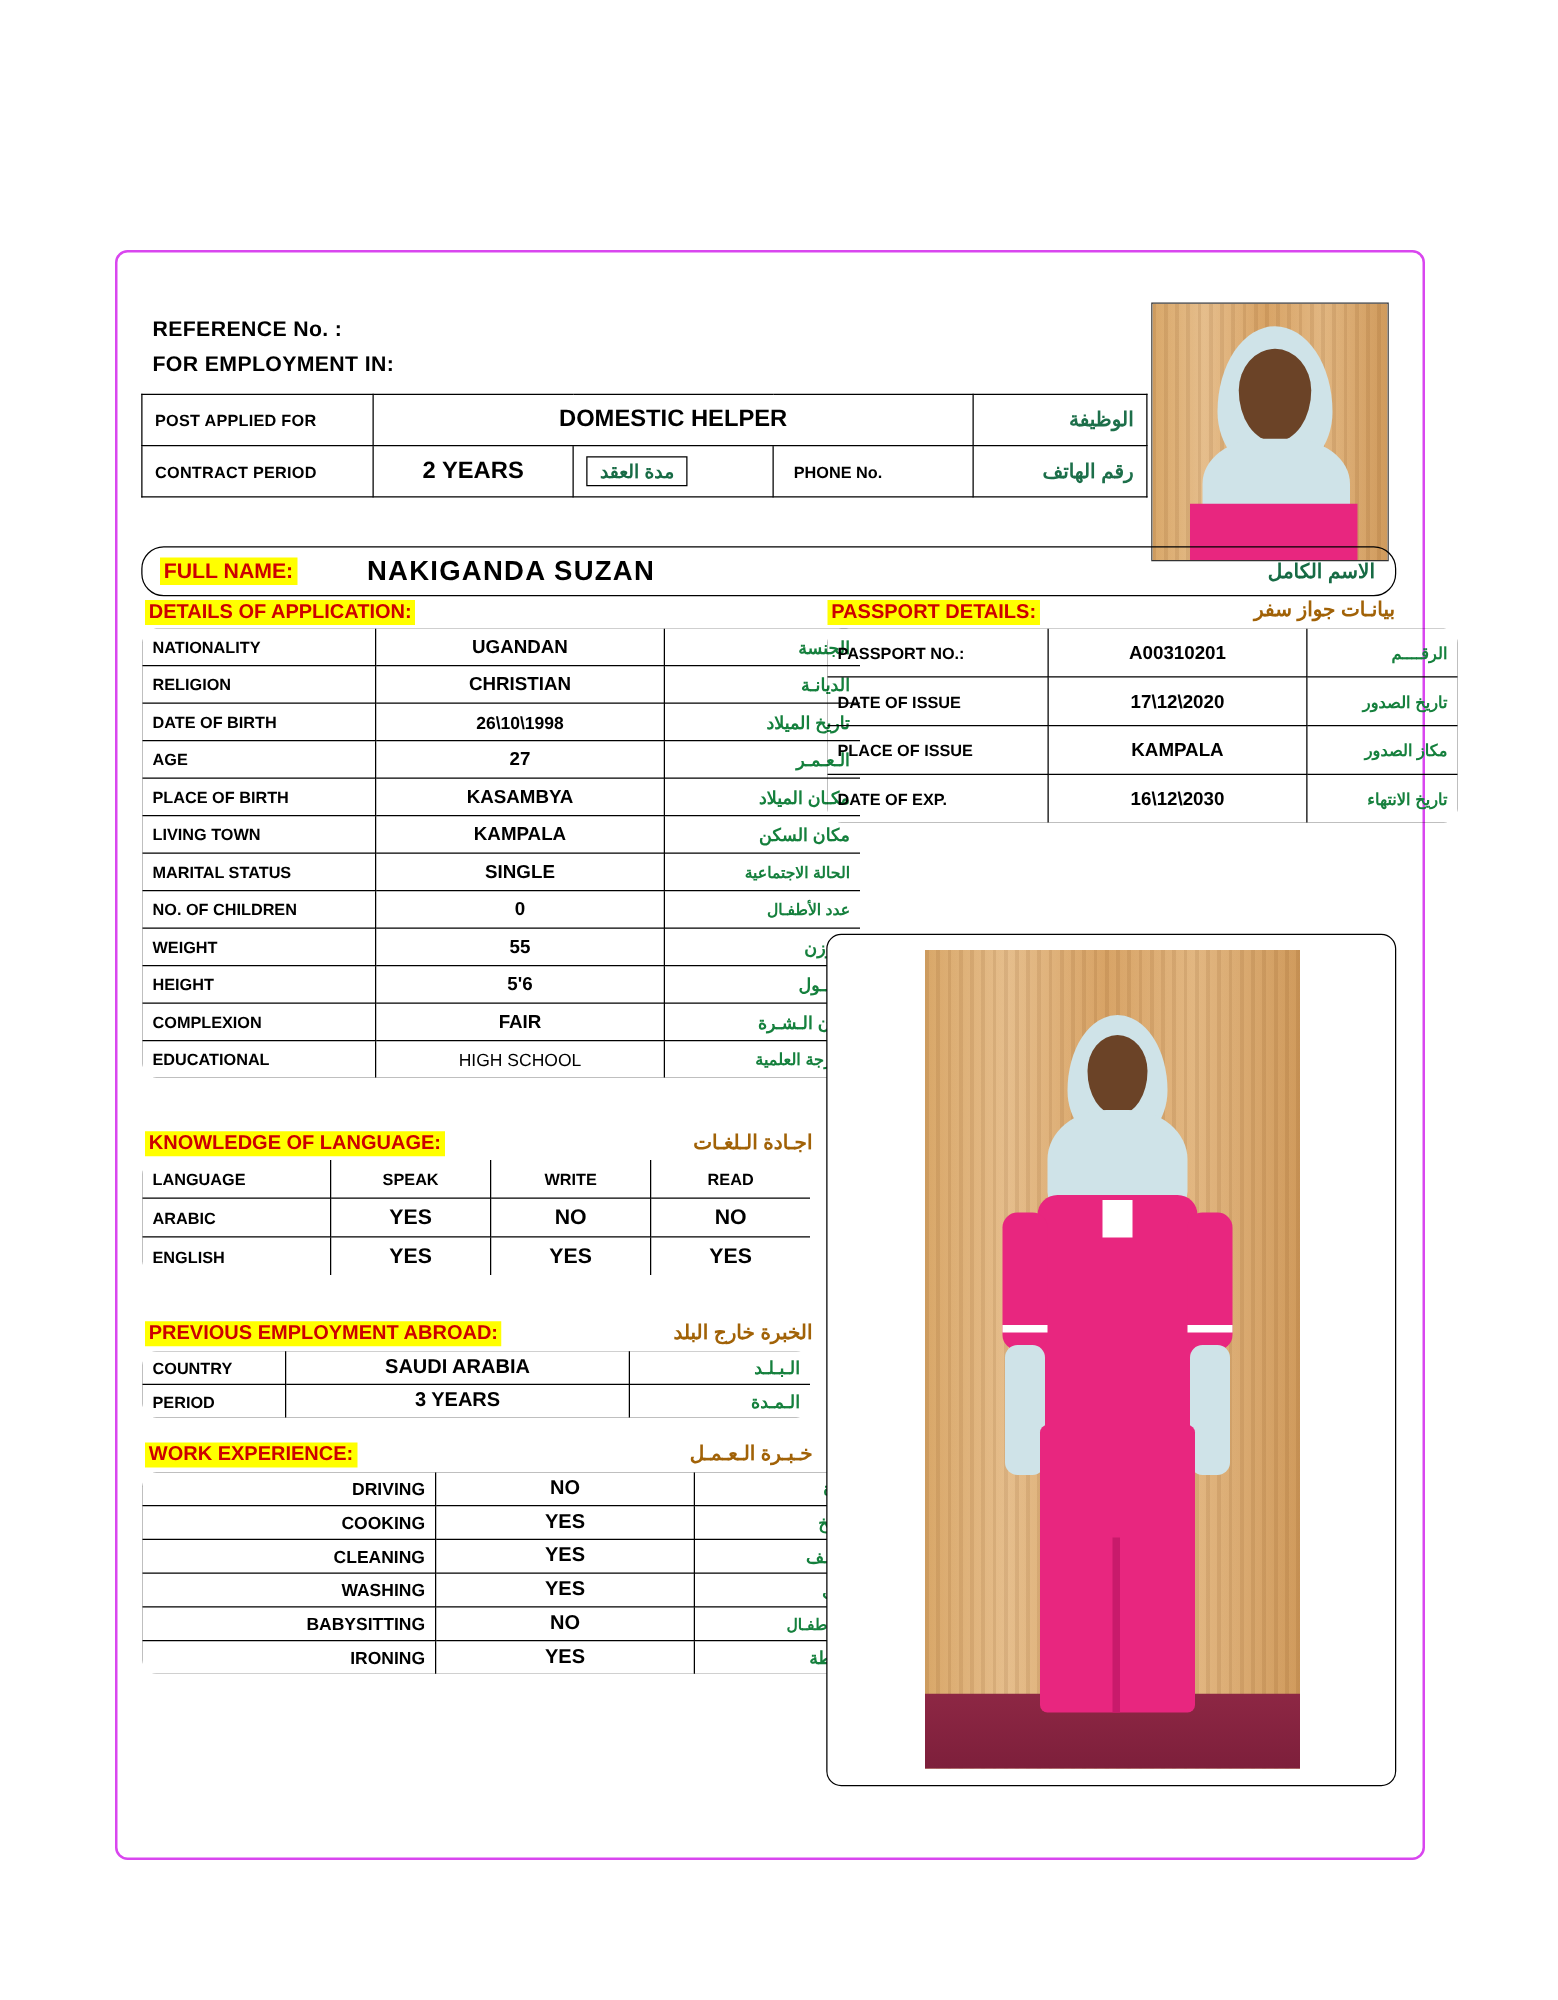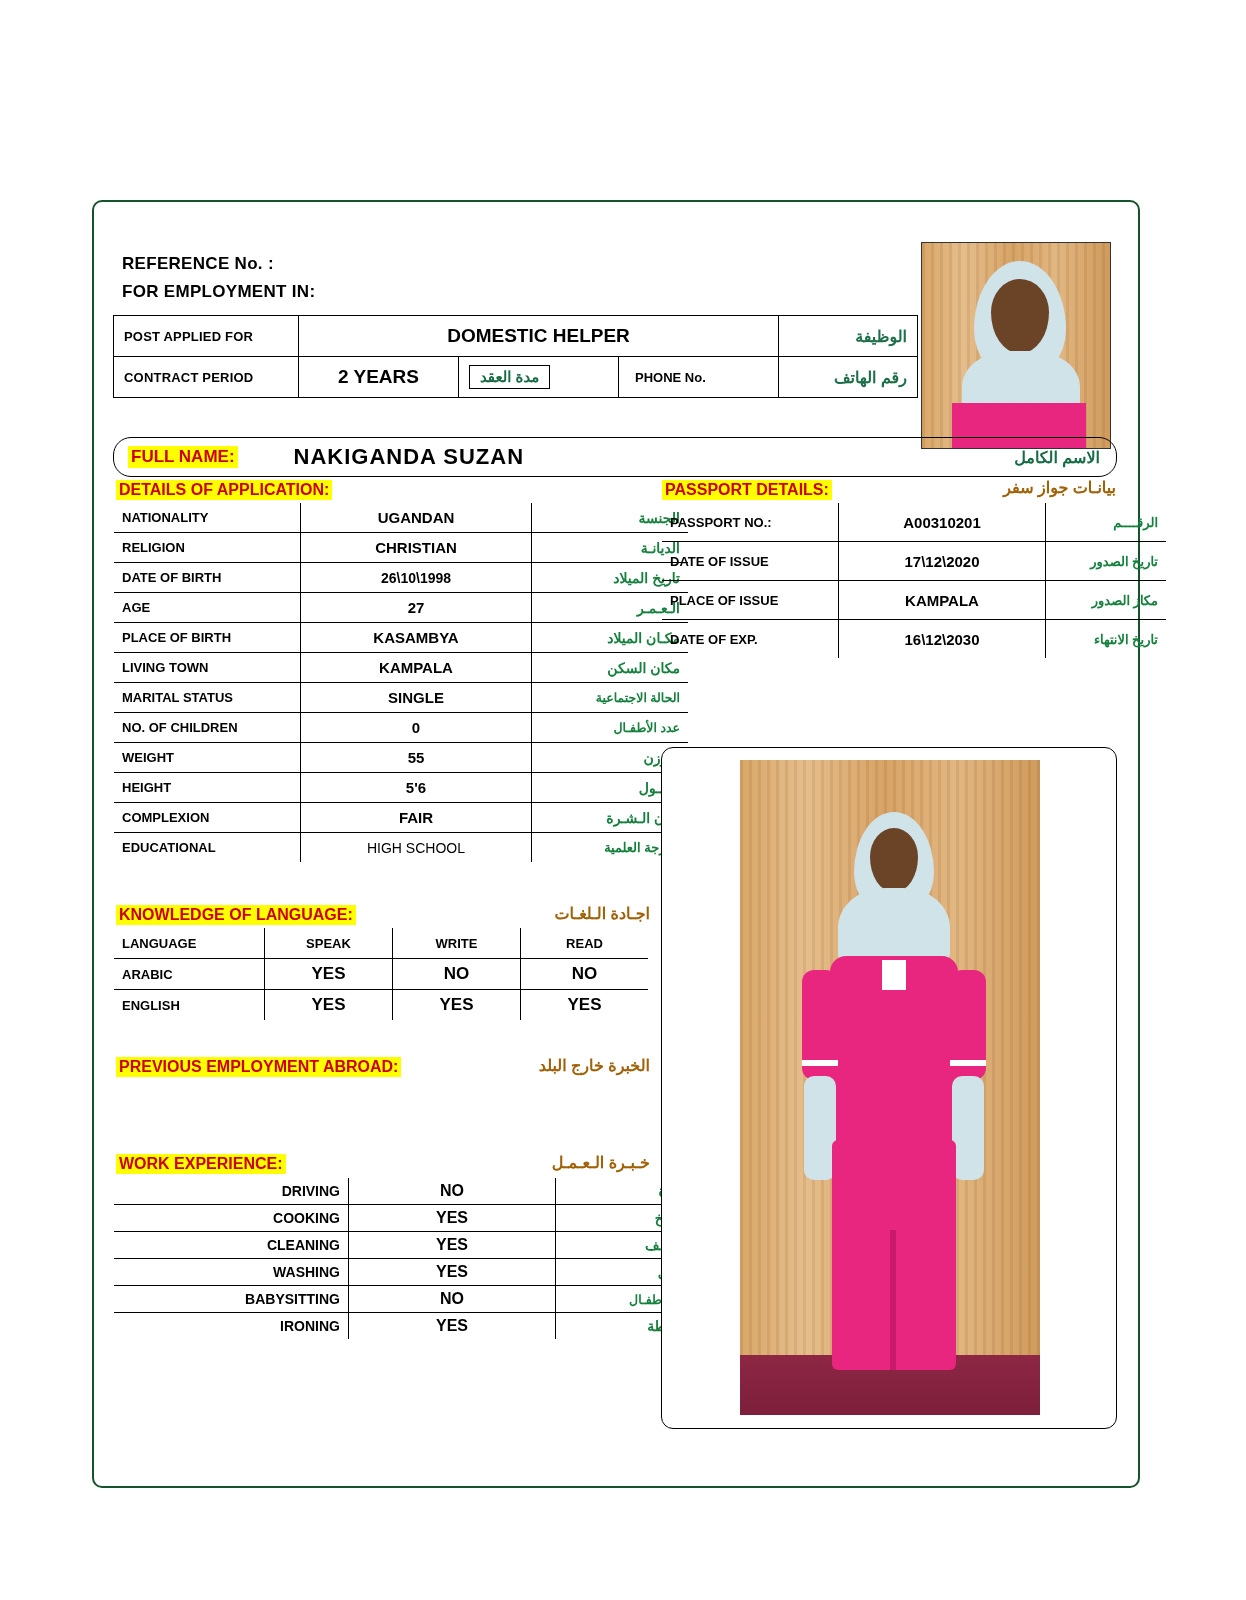--- a/index.html
+++ b/index.html
@@ -13,21 +13,21 @@
     font-family: "Liberation Sans", sans-serif;
     color: #000;
     position: relative;
   }
   .page {
     position: absolute;
     left: 92px;
     top: 200px;
     width: 1048px;
     height: 1288px;
-    border: 2px solid #14532d;
+    border: 2px solid #d946ef;
     border-radius: 10px;
     box-sizing: border-box;
     background: #fff;
   }
   .inner {
     position: relative;
     width: 100%;
     height: 100%;
   }
 
@@ -440,20 +440,34 @@
       <td class="v">YES</td>
       <td class="v">YES</td>
       <td class="v">YES</td>
     </tr>
   </tbody>
       </table>
 
   <div class="sect hl" style="left:22px; top:855px;">PREVIOUS EMPLOYMENT ABROAD:</div>
   <div class="sect-ar" style="left:396px; top:854px; width:160px;">الخبرة خارج البلد</div>
 
+  <table class="grid rounded" id="prev-table">
+    <tbody>
+          <tr>
+      <td class="k">COUNTRY</td>
+      <td class="v">SAUDI ARABIA</td>
+      <td class="a">الـبـلـد</td>
+    </tr>
+    <tr>
+      <td class="k">PERIOD</td>
+      <td class="v">3 YEARS</td>
+      <td class="a">الـمـدة</td>
+    </tr>
+  </tbody>
+      </table>
 
   <div class="sect hl" style="left:22px; top:952px;">WORK EXPERIENCE:</div>
   <div class="sect-ar" style="left:396px; top:951px; width:160px;">خـبـرة الـعـمـل</div>
 
   <table class="grid rounded" id="work-table">
     <tbody>
           <tr>
       <td class="k">DRIVING</td>
       <td class="v">NO</td>
       <td class="a">القـبـادة</td>

